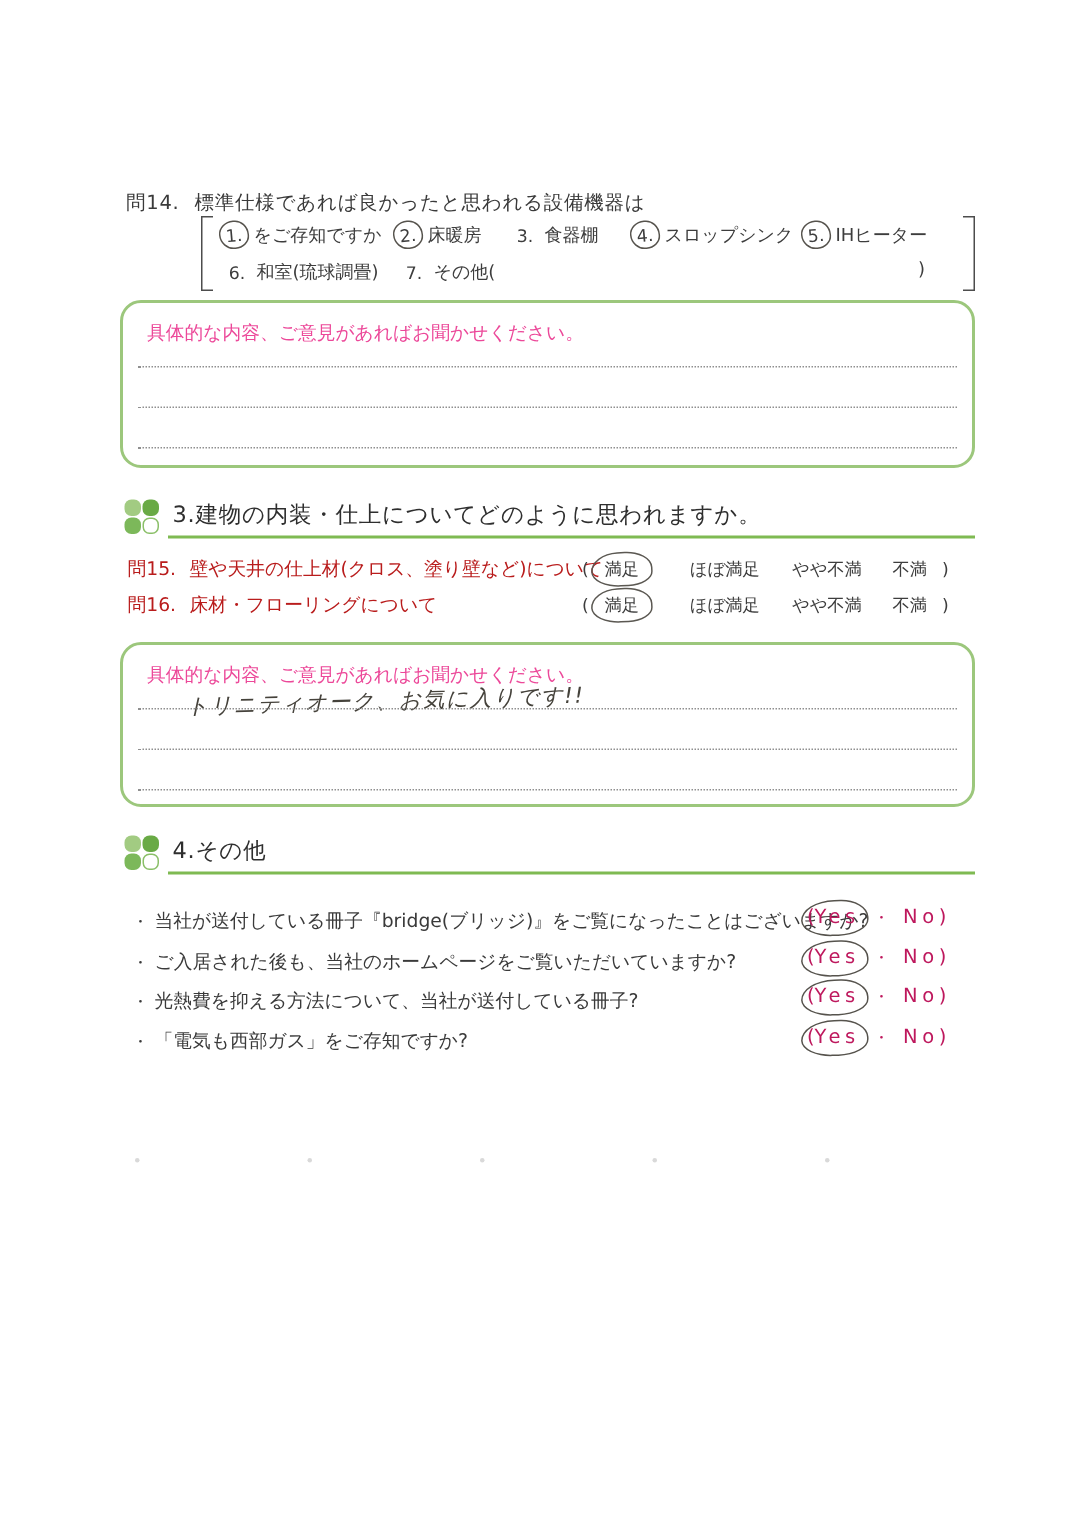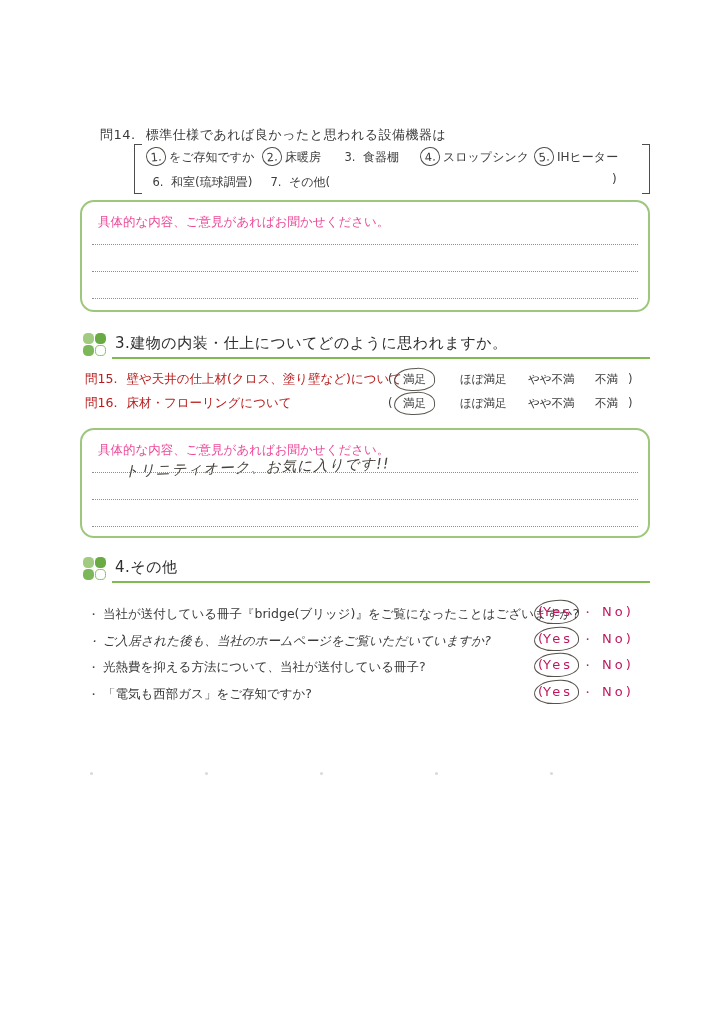--- a/index.html
+++ b/index.html
@@ -7,21 +7,21 @@
   body {
     position:relative;
     background:#ffffff;
     font-family:"DejaVu Sans","Liberation Sans",sans-serif;
     color:#3c3c3c;
     overflow:hidden;
   }
   .abs { position:absolute; }
 
   
-  .q-heading { font-size:13px; letter-spacing:0.5px; color:#3a3a3a; white-space:nowrap;margin-left:16px; }
+  .q-heading { font-size:13px; letter-spacing:0.5px; color:#3a3a3a; white-space:nowrap; }
   .q-heading .q-label { margin-right:10px; }
 
   .opts-wrap { position:absolute; left:134px; top:146px; width:516px; height:48px; }
   .bracket { position:absolute; top:-2px; width:8px; height:50px; border:1.6px solid #4d4d4d; }
   .bracket.left  { left:0; border-right:none; }
   .bracket.right { right:0; border-left:none; }
   .opt { position:absolute; white-space:nowrap; font-size:12px; color:#3d3d3d; }
   .num {
     display:inline-flex; align-items:center; justify-content:center;
     width:20px; height:19px; margin-right:3px; font-size:11.5px;
@@ -176,21 +176,21 @@
 <div class="sec-title" style="left:115px; top:558px;">4.その他</div>
 <div class="sec-underline" style="left:112px; top:581px; width:538px;"></div>
 
 <div class="bullet-row" style="top:606px;">
   <span class="bdot">・</span><span>当社が送付している冊子『bridge(ブリッジ)』をご覧になったことはございますか?</span>
 </div>
 <div class="yn" style="top:604px;">
   <span class="yn-circle circled"><span>(</span><span class="ys">Yes</span></span><span class="sep">・</span><span class="nn">No</span><span>)</span>
 </div>
 
-<div class="bullet-row" style="top:633px;font-style:italic;">
+<div class="bullet-row" style="top:633px;">
   <span class="bdot">・</span><span>ご入居された後も、当社のホームページをご覧いただいていますか?</span>
 </div>
 <div class="yn" style="top:631px;">
   <span class="yn-circle circled"><span>(</span><span class="ys">Yes</span></span><span class="sep">・</span><span class="nn">No</span><span>)</span>
 </div>
 
 <div class="bullet-row" style="top:659px;">
   <span class="bdot">・</span><span>光熱費を抑える方法について、当社が送付している冊子?</span>
 </div>
 <div class="yn" style="top:657px;">

